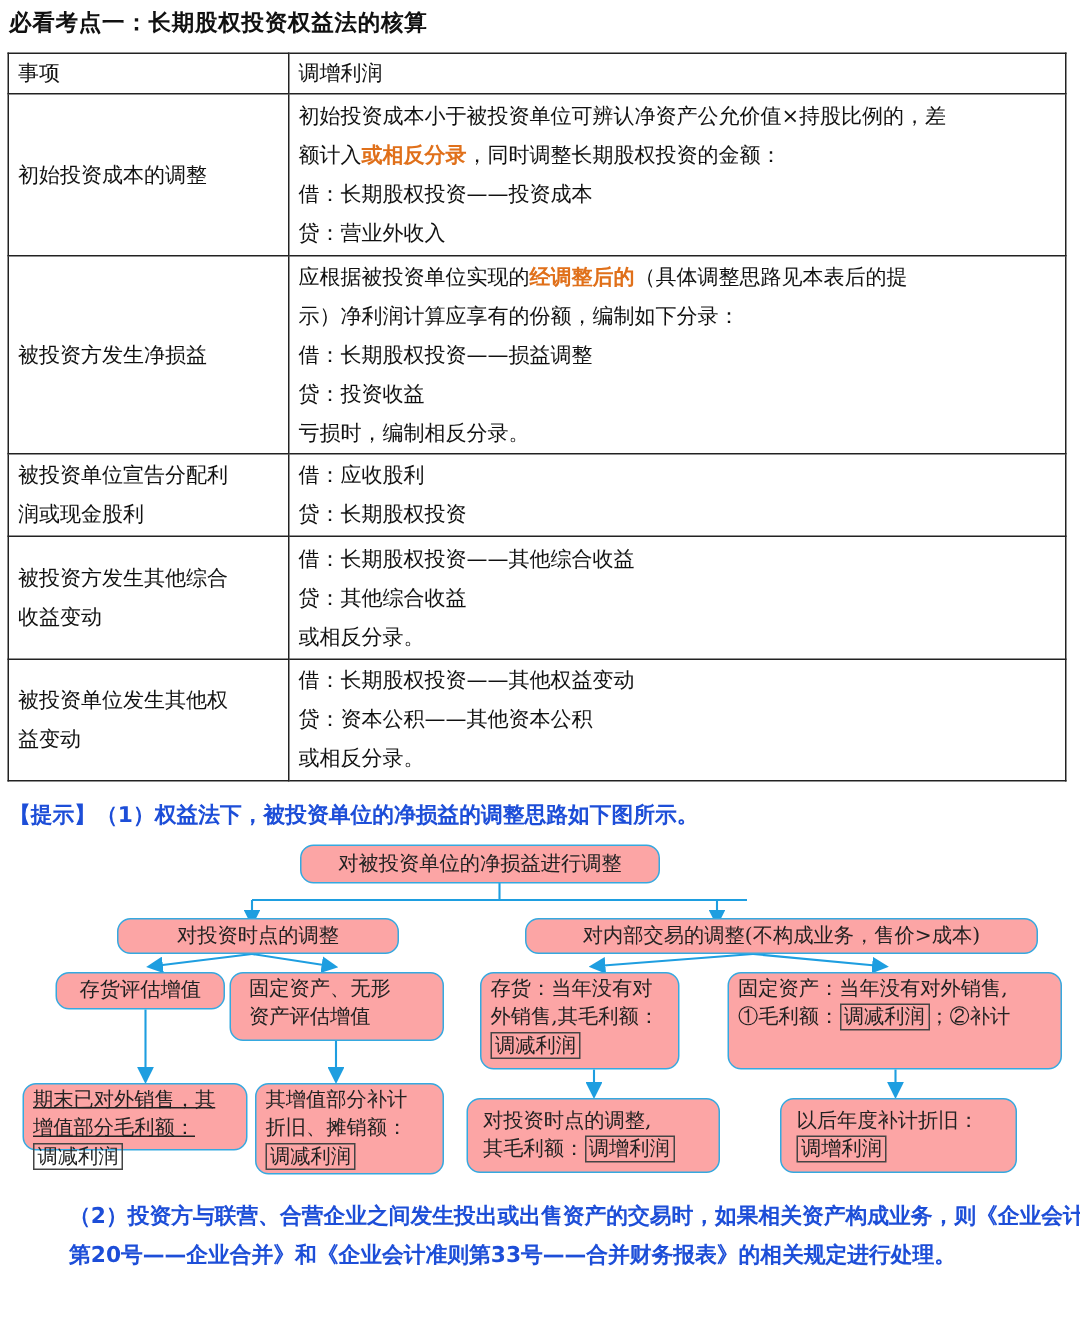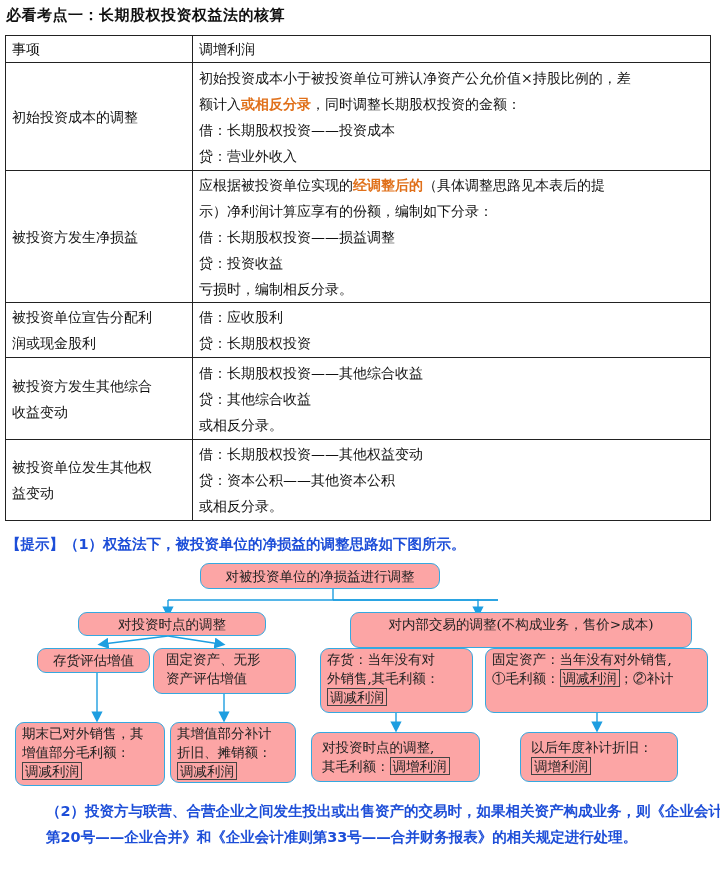--- a/index.html
+++ b/index.html
@@ -114,39 +114,39 @@
       <line x1="224" y1="139" x2="224" y2="162" marker-end="url(#ah)"></line>
 
       <line x1="396" y1="158" x2="396" y2="172" marker-end="url(#ah)"></line>
       <line x1="597" y1="158" x2="597" y2="172" marker-end="url(#ah)"></line>
     </g>
   </svg>
 
   <div class="box center" style="left:200px; top:8px; width:240px; height:26px; line-height:22px;">对被投资单位的净损益进行调整</div>
 
   <div class="box center" style="left:78px; top:57px; width:188px; height:24px; line-height:20px;">对投资时点的调整</div>
-  <div class="box center" style="left:350px; top:57px; width:342px; height:36px; line-height:20px;">对内部交易的调整(不构成业务，售价&gt;成本)</div>
+  <div class="box center" style="left:350px; top:57px; width:342px; height:24px; line-height:20px;">对内部交易的调整(不构成业务，售价&gt;成本)</div>
 
   <div class="box center" style="left:37px; top:93px; width:113px; height:25px; line-height:21px;">存货评估增值</div>
   <div class="box" style="left:153px; top:93px; width:143px; height:46px; padding-left:12px;">
     <span class="line">固定资产、无形</span>
     <span class="line">资产评估增值</span>
   </div>
 
-  <div class="box" style="left:320px; top:93px; width:153px; height:65px;">
+  <div class="box" style="left:320px; top:93px; width:133px; height:65px;">
     <span class="line">存货：当年没有对</span>
     <span class="line">外销售,其毛利额：</span>
     <span class="line"><span class="tag">调减利润</span></span>
   </div>
   <div class="box" style="left:485px; top:93px; width:223px; height:65px;">
     <span class="line">固定资产：当年没有对外销售,</span>
     <span class="line"><span>①毛利额：</span><span class="tag">调减利润</span><span>；②补计</span></span>
   </div>
 
-  <div class="box" style="left:15px; top:167px; width:150px; height:64px;">
+  <div class="box" style="left:15px; top:167px; width:150px; height:45px;text-decoration:underline;">
     <span class="line">期末已对外销售，其</span>
     <span class="line">增值部分毛利额：</span>
     <span class="line"><span class="tag">调减利润</span></span>
   </div>
   <div class="box" style="left:170px; top:167px; width:126px; height:61px;">
     <span class="line">其增值部分补计</span>
     <span class="line">折旧、摊销额：</span>
     <span class="line"><span class="tag">调减利润</span></span>
   </div>
 

